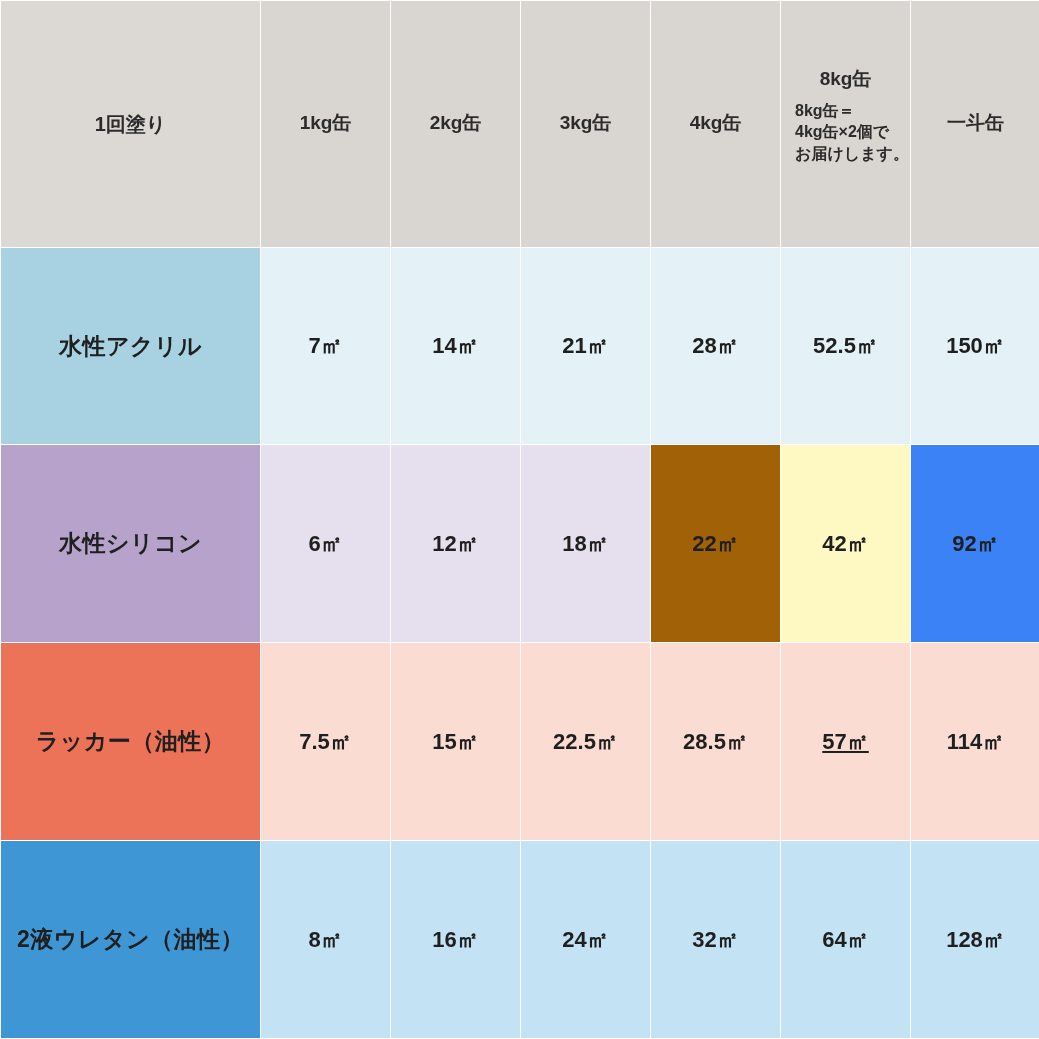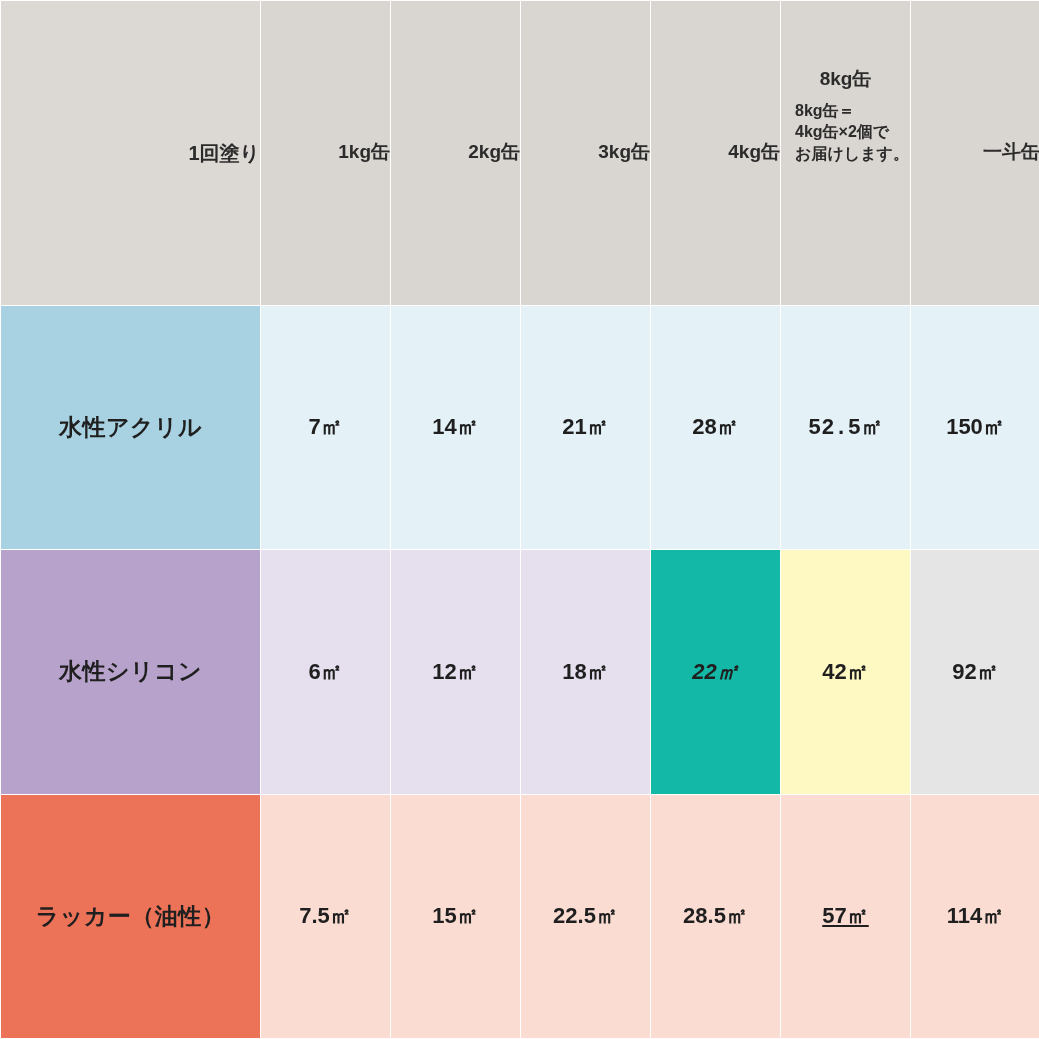--- a/index.html
+++ b/index.html
@@ -47,21 +47,20 @@
     flex-direction: column;
     align-items: center;
     justify-content: flex-start;
     height: 100%;
     box-sizing: border-box;
     padding-top: 68px;
   }
   .head-inner.centered {
     justify-content: center;
     padding-top: 0;
-    align-items: flex-end;
   }
   .head-title { line-height: 1.1; }
   .head-note {
     font-size: 16px;
     font-weight: bold;
     line-height: 1.35;
     margin-top: 10px;
     text-align: left;
     color: #2b2b2b;
     white-space: pre-line;
@@ -136,35 +135,44 @@
             <div class="head-title">一斗缶</div>
           </div>
         </td>
       </tr>
       <tr class="data-row">
         <td class="row-label" style="background: rgb(168, 210, 226);">水性アクリル</td>
         <td class="val" style="background: rgb(228, 241, 247);">7㎡</td>
         <td class="val" style="background: rgb(228, 241, 247);">14㎡</td>
         <td class="val" style="background: rgb(228, 241, 247);">21㎡</td>
         <td class="val" style="background: rgb(228, 241, 247);">28㎡</td>
-        <td class="val" style="background: rgb(228, 241, 247); font-family: Liberation Mono, monospace;">52.5㎡</td>
+        <td class="val" style="background: rgb(228, 241, 247);">52.5㎡</td>
         <td class="val" style="background: rgb(228, 241, 247);">150㎡</td>
       </tr>
       <tr class="data-row">
         <td class="row-label" style="background: rgb(182, 162, 202); font-family: Liberation Serif, serif;">水性シリコン</td>
         <td class="val" style="background: rgb(230, 223, 238);">6㎡</td>
         <td class="val" style="background: rgb(230, 223, 238);">12㎡</td>
         <td class="val" style="background: rgb(230, 223, 238);">18㎡</td>
-        <td class="val" style="background: #14b8a6; font-style: italic;">22㎡</td>
+        <td class="val" style="background: #a16207;">22㎡</td>
         <td class="val" style="background: #fef9c3;">42㎡</td>
-        <td class="val" style="background: #e5e5e5;">92㎡</td>
+        <td class="val" style="background: #3b82f6;">92㎡</td>
       </tr>
       <tr class="data-row">
         <td class="row-label" style="background: rgb(237, 115, 88);">ラッカー（油性）</td>
         <td class="val" style="background: rgb(250, 220, 211);">7.5㎡</td>
         <td class="val" style="background: rgb(250, 220, 211); text-align: center;">15㎡</td>
         <td class="val" style="background: rgb(250, 220, 211);">22.5㎡</td>
         <td class="val" style="background: rgb(250, 220, 211);">28.5㎡</td>
         <td class="val" style="background: rgb(250, 220, 211); text-decoration: underline;">57㎡</td>
         <td class="val" style="background: rgb(250, 220, 211);">114㎡</td>
       </tr>
+      <tr class="data-row">
+        <td class="row-label" style="background: rgb(62, 150, 212);">2液ウレタン（油性）</td>
+        <td class="val" style="background: rgb(195, 226, 244);">8㎡</td>
+        <td class="val" style="background: rgb(195, 226, 244);">16㎡</td>
+        <td class="val" style="background: rgb(195, 226, 244);">24㎡</td>
+        <td class="val" style="background: rgb(195, 226, 244);">32㎡</td>
+        <td class="val" style="background: rgb(195, 226, 244);">64㎡</td>
+        <td class="val" style="background: rgb(195, 226, 244);">128㎡</td>
+      </tr>
     </tbody>
 </table>
 
 </body></html>

